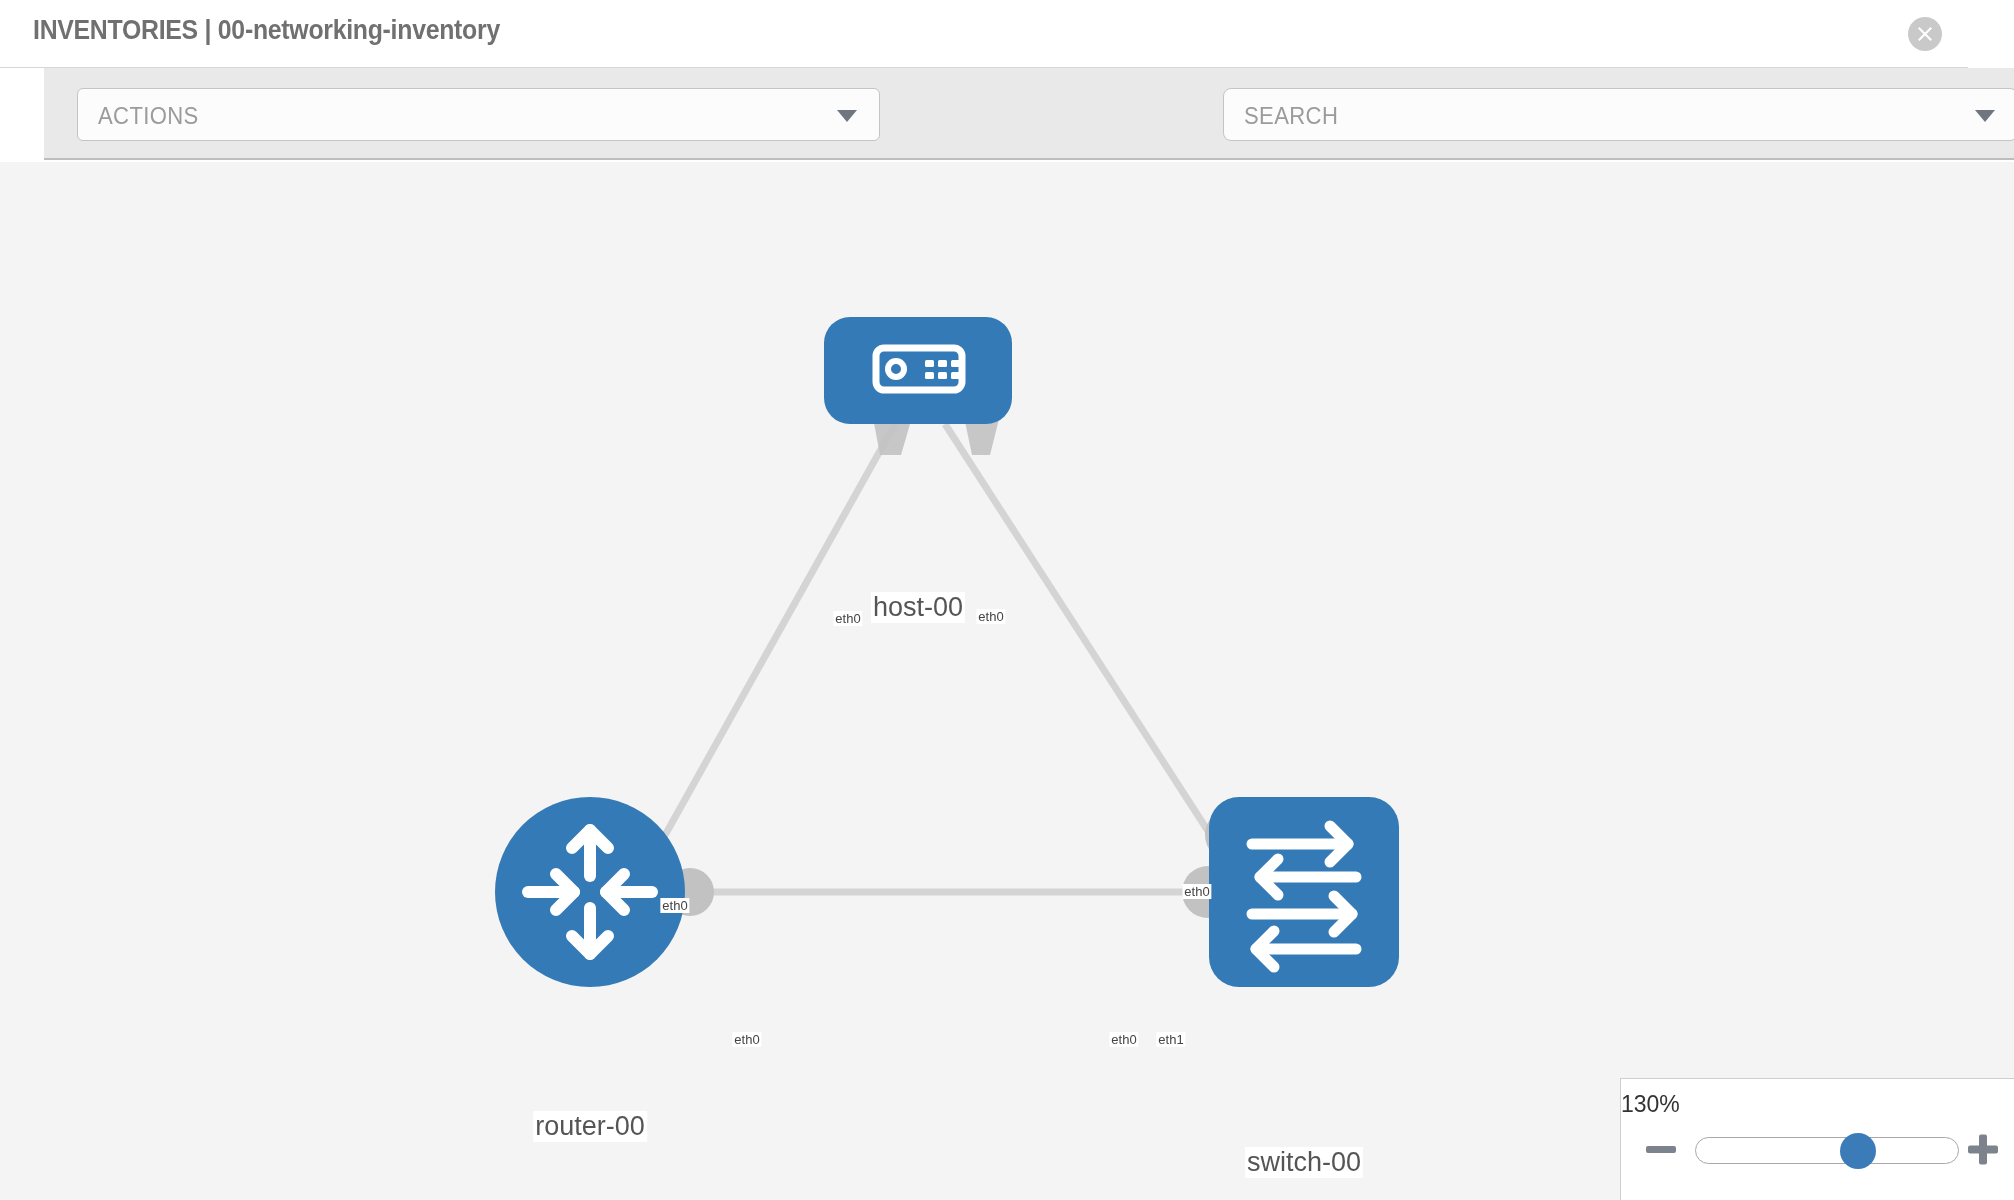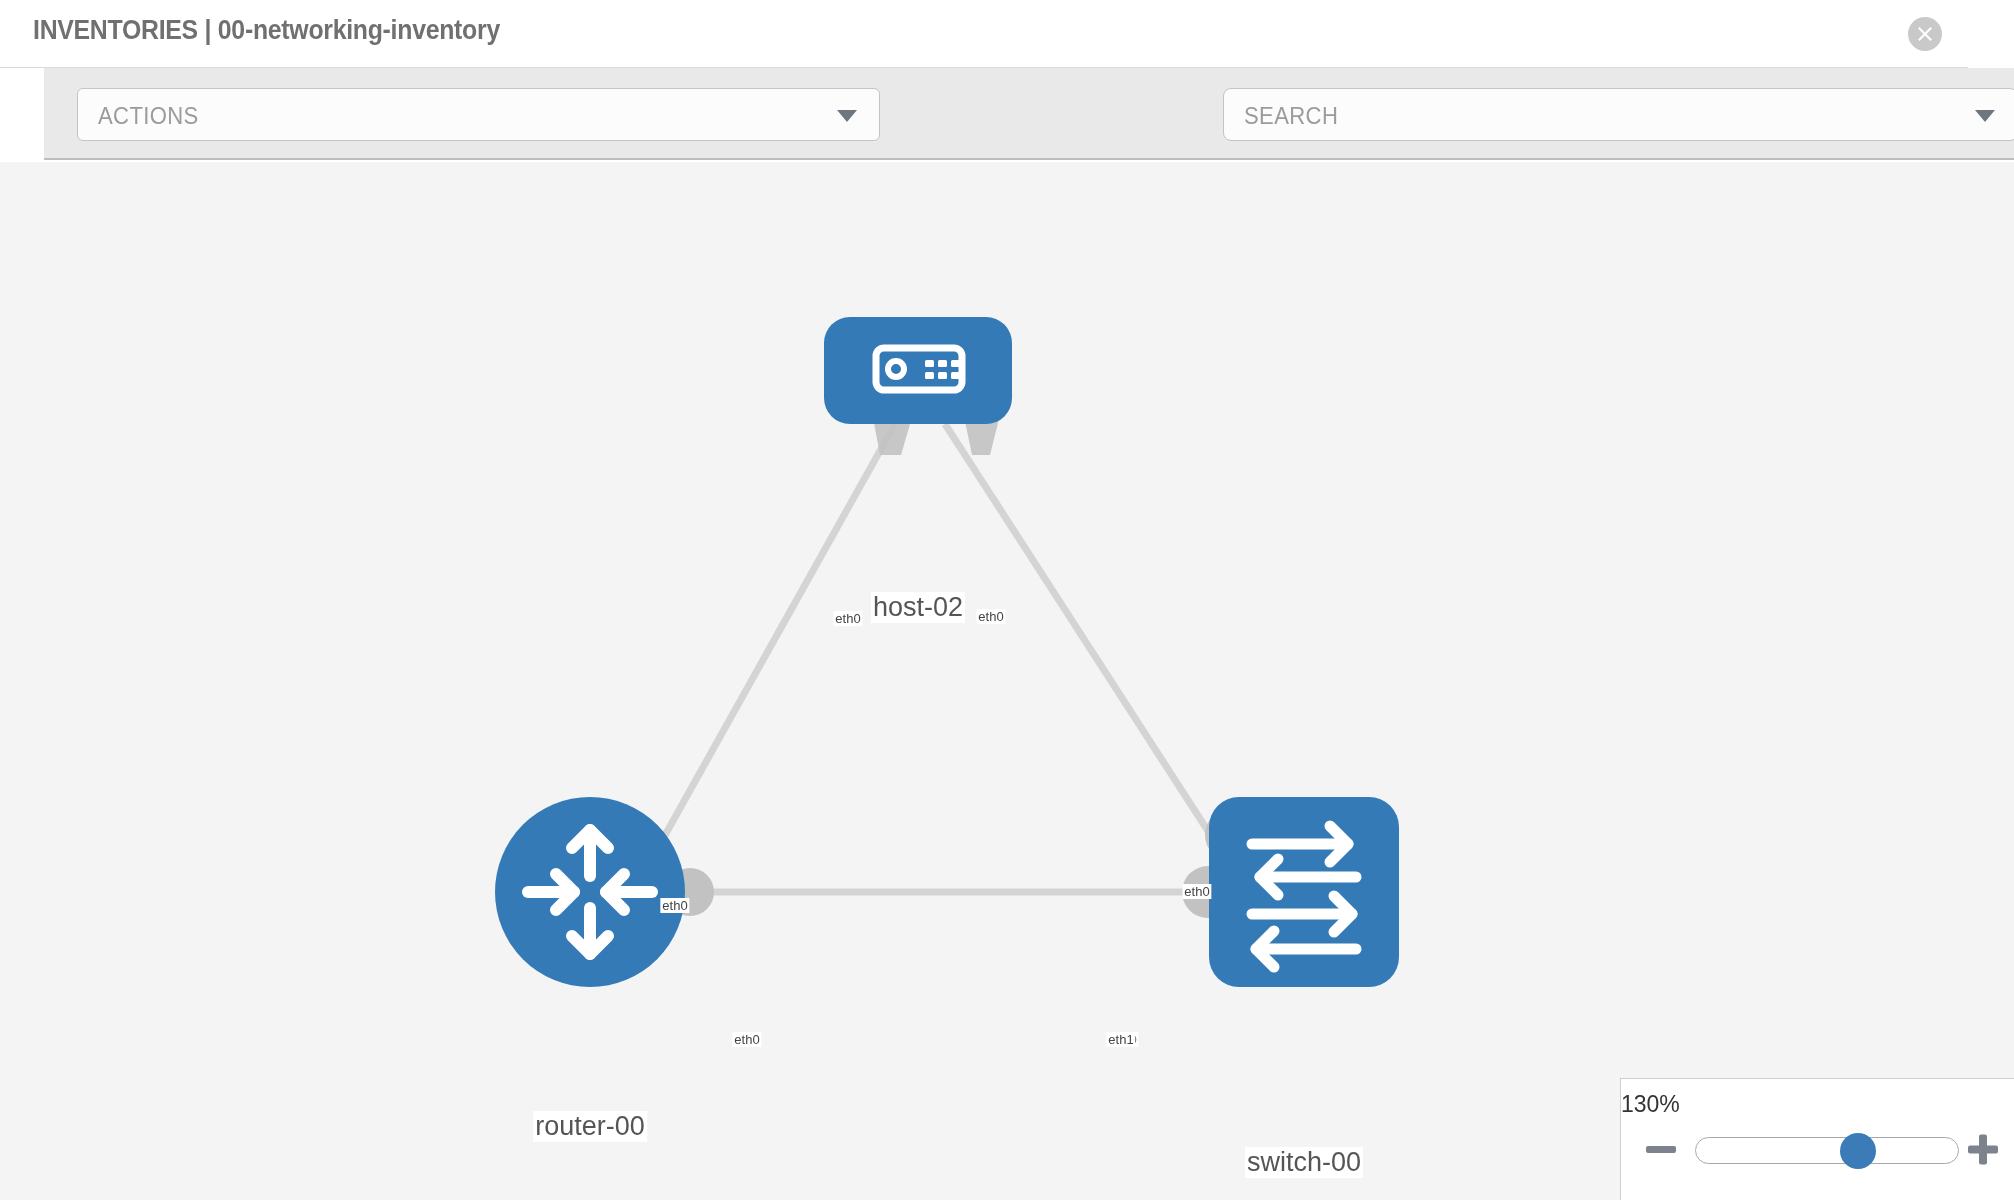--- a/index.html
+++ b/index.html
@@ -309,39 +309,39 @@
           <line x1="1356" y1="715" x2="1260" y2="715"></line>
           <polyline points="1278,697 1260,715 1278,733"></polyline>
           <line x1="1252" y1="752" x2="1352" y2="752"></line>
           <polyline points="1334,734 1352,752 1334,770"></polyline>
           <line x1="1356" y1="787" x2="1256" y2="787"></line>
           <polyline points="1274,769 1256,787 1274,805"></polyline>
         </g>
       </g>
     </svg>
 
-    <div class="node-label" style="left:918px; top:430px;">host-02</div>
+    <div class="node-label" style="left:918px; top:430px;">host-00</div>
 
     <div class="node-label" style="left:590px; top:949px;">router-00</div>
 
     <div class="node-label" style="left:1304px; top:985px;">switch-00</div>
 
     <div class="iface-label" style="left:848px; top:449px;">eth0</div>
 
     <div class="iface-label" style="left:991px; top:447px;">eth0</div>
 
     <div class="iface-label" style="left:675px; top:736px;">eth0</div>
 
     <div class="iface-label" style="left:1197px; top:722px;">eth0</div>
 
     <div class="iface-label" style="left:747px; top:870px;">eth0</div>
 
     <div class="iface-label" style="left:1124px; top:870px;">eth0</div>
 
-    <div class="iface-label" style="left:1121px; top:870px;">eth1</div>
+    <div class="iface-label" style="left:1171px; top:870px;">eth1</div>
   </div>
 
   <div class="zoom-panel">
     <div class="zoom-value">130%</div>
 
     <div class="zoom-row">
       <div class="zoom-minus">
         <svg width="36" height="44" viewBox="0 0 36 44">
           <rect x="3" y="19" width="30" height="7" rx="2" fill="#7c838d"></rect>
         </svg>

